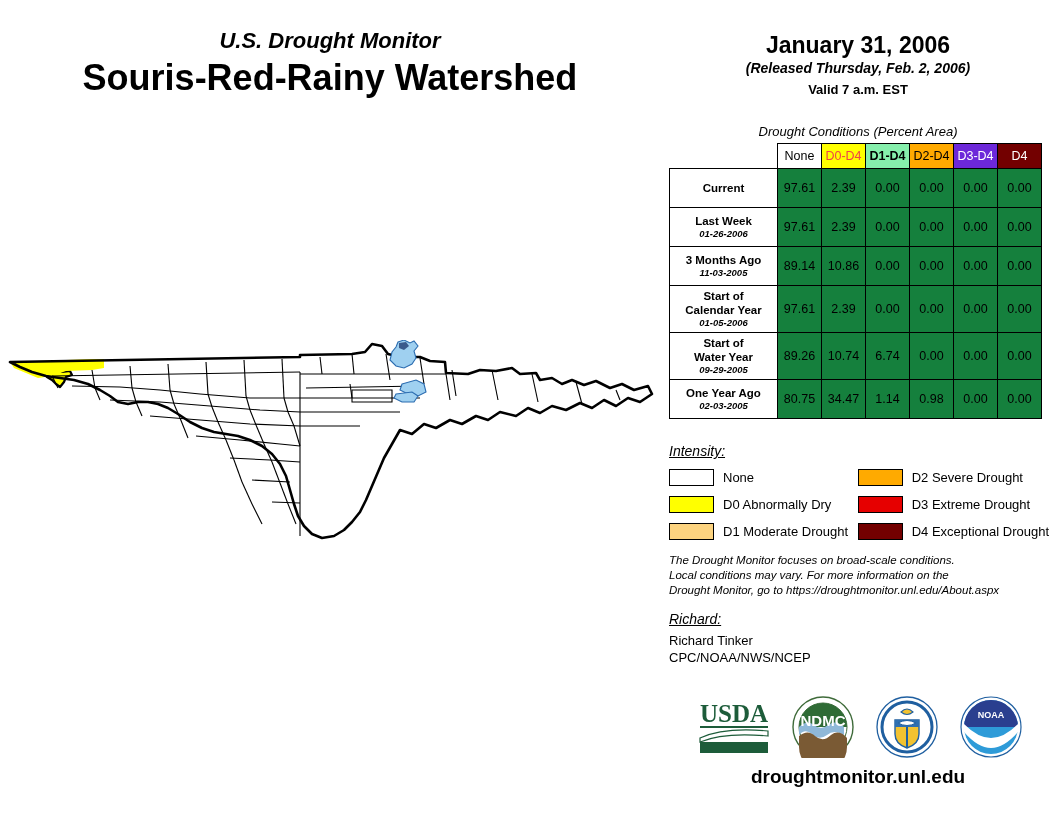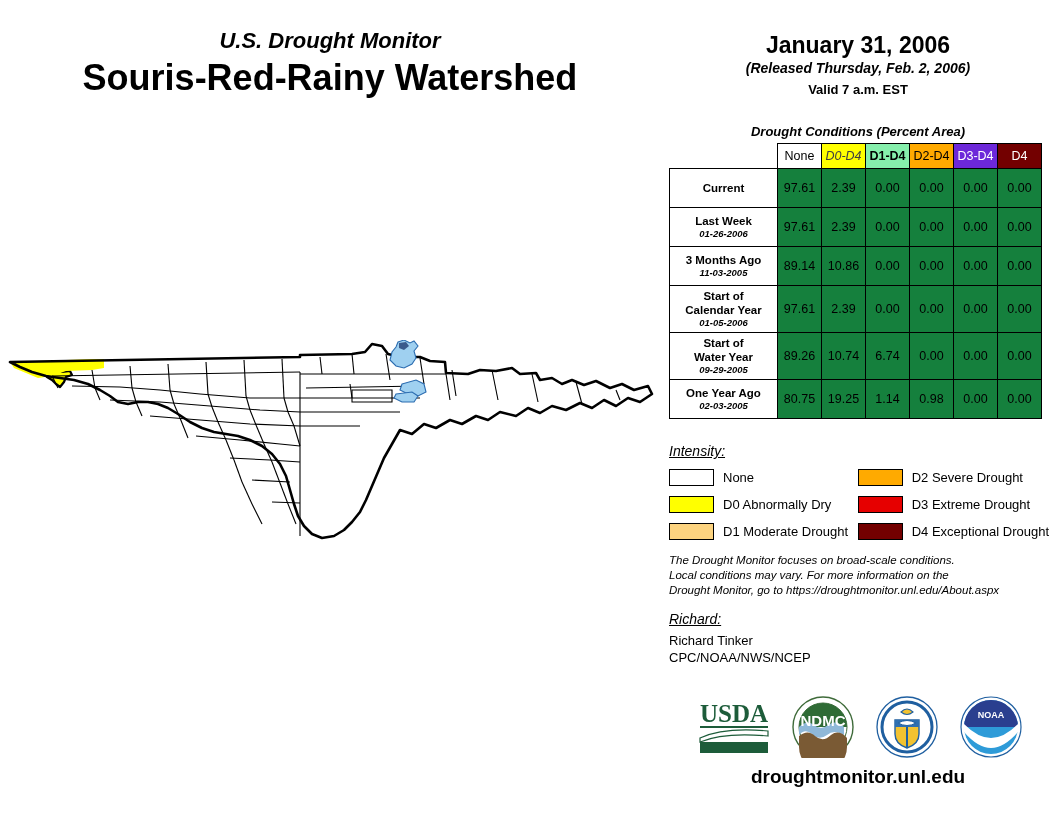--- a/index.html
+++ b/index.html
@@ -79,21 +79,20 @@
     margin-top: 2px;
   }
 
   #table-caption {
     position: absolute;
     left: 0; top: 124px;
     width: 396px;
     text-align: center;
     font-size: 13px;
     font-style: italic;
-    font-weight: bold;
   }
 
   
   #cond-table {
     position: absolute;
     left: 9px; top: 143px;
     border-collapse: collapse;
     font-size: 12px;
   }
   #cond-table td, #cond-table th {
@@ -342,21 +341,21 @@
     <div id="valid-line">Valid 7 a.m. EST</div>
   </div>
 
   <div id="table-caption">Drought Conditions (Percent Area)</div>
 
   <table id="cond-table">
     <thead>
       <tr>
         <th class="corner"></th>
       <th style="background: rgb(255, 255, 255); color: rgb(0, 0, 0); font-weight: normal;">None</th>
-          <th style="background: rgb(255, 255, 0); color: #404040; font-weight: normal; font-style: italic;">D0-D4</th>
+          <th style="background: rgb(255, 255, 0); color: #ef4444; font-weight: normal;">D0-D4</th>
           <th style="background: #86efac; color: rgb(0, 0, 0); font-weight: bold;">D1-D4</th>
           <th style="background: rgb(255, 170, 0); color: rgb(0, 0, 0); font-weight: normal;">D2-D4</th>
           <th style="background: #6d28d9; color: rgb(255, 255, 255); font-weight: normal;">D3-D4</th>
           <th style="background: rgb(115, 0, 0); color: rgb(255, 255, 255); font-weight: normal;">D4</th>
         </tr>
     </thead>
     <tbody>
         <tr>
           <td class="rowlabel">Current</td>
           <td class="val">97.61</td>
@@ -398,21 +397,21 @@
           <td class="val">89.26</td>
           <td class="val">10.74</td>
           <td class="val">6.74</td>
           <td class="val">0.00</td>
           <td class="val">0.00</td>
           <td class="val">0.00</td>
         </tr>
         <tr>
           <td class="rowlabel">One Year Ago<span class="sub">02-03-2005</span></td>
           <td class="val">80.75</td>
-          <td class="val">19.25</td>
+          <td class="val">34.47</td>
           <td class="val">1.14</td>
           <td class="val">0.98</td>
           <td class="val">0.00</td>
           <td class="val">0.00</td>
         </tr>
       </tbody>
   </table>
 
   <div id="intensity-block">
     <div id="intensity-title">Intensity:</div>

